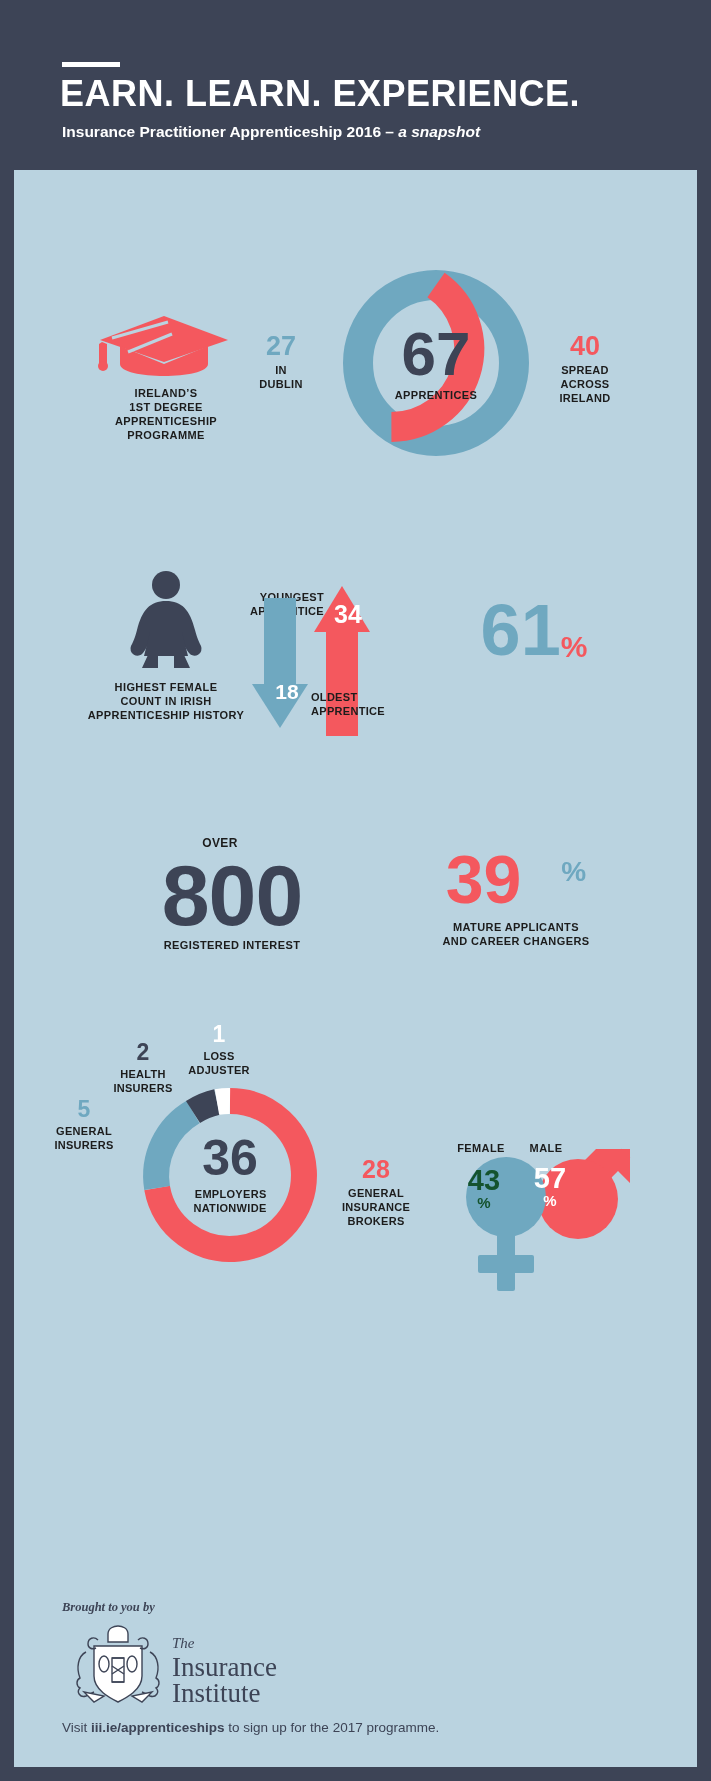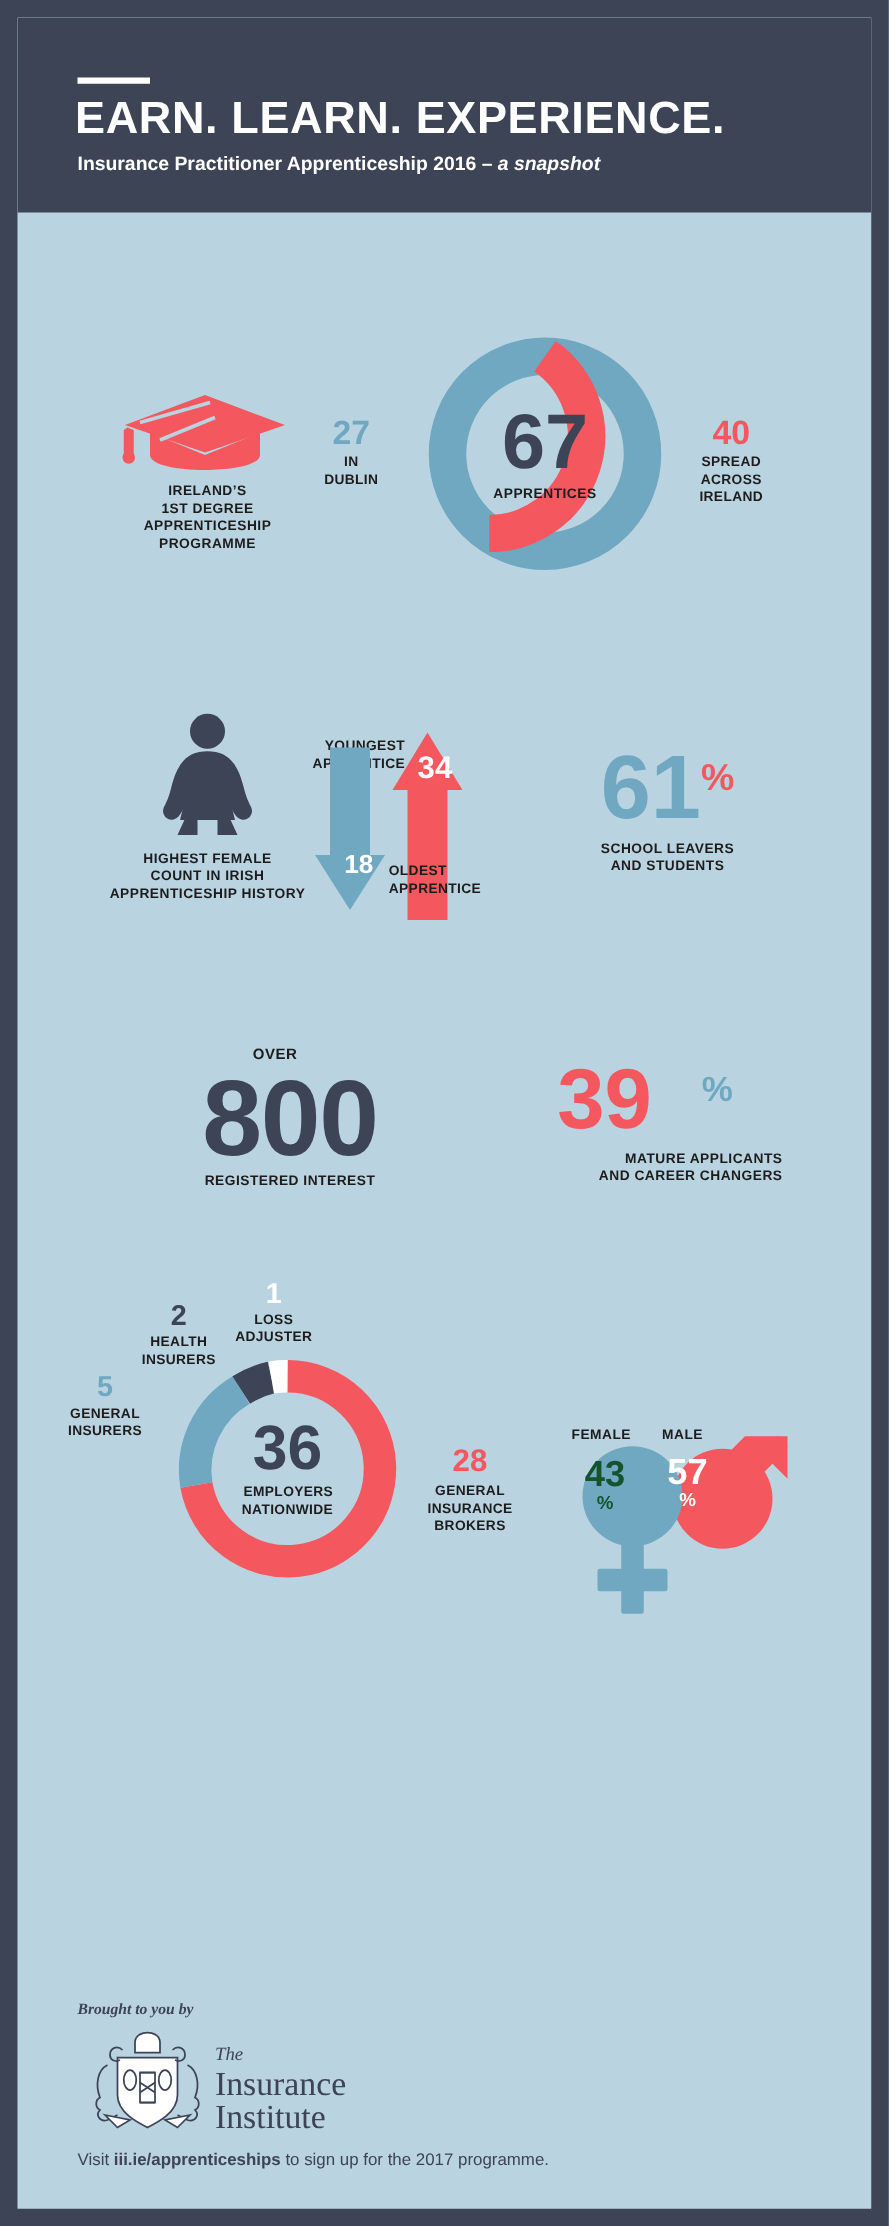--- a/index.html
+++ b/index.html
@@ -66,21 +66,21 @@
   }
   .arrlbl2{
     position:absolute;left:297px;top:676px;width:92px;text-align:left;
     font-size:11px;font-weight:bold;color:#1c1c1c;line-height:14px;letter-spacing:.3px;
   }
   .n34{position:absolute;left:311px;top:586px;width:46px;text-align:center;
        font-size:25px;font-weight:bold;color:#ffffff;}
   .n18{position:absolute;left:250px;top:666px;width:46px;text-align:center;
        font-size:21px;font-weight:bold;color:#ffffff;}
   .pct61{position:absolute;left:420px;top:586px;width:200px;}
-  .pct61 .row{display:flex;align-items:flex-start;justify-content:center;}
+  .pct61 .row{display:flex;align-items:flex-end;justify-content:center;}
   .pct61 .n{font-size:72px;font-weight:bold;color:#6fa8c0;line-height:.86;}
   .pct61 .s{font-size:30px;font-weight:bold;color:#f4585e;line-height:1;margin-top:8px;}
   .pct61 .cap{margin-top:10px;width:200px;}
   
   .over{position:absolute;left:106px;top:822px;width:200px;text-align:center;
         font-size:12px;font-weight:bold;color:#1c1c1c;letter-spacing:.4px;}
   .n800{position:absolute;left:98px;top:838px;width:240px;text-align:center;
         font-size:86px;font-weight:bold;color:#3d4456;line-height:1;letter-spacing:-1px;}
   .n800cap{position:absolute;left:98px;top:924px;width:240px;}
   .pct39{position:absolute;left:392px;top:836px;width:220px;}
@@ -203,34 +203,32 @@
   <div class="n34">34</div>
   <div class="n18">18</div>
   <div class="arrlbl2" style="white-space:pre-line;">OLDEST
 APPRENTICE</div>
 
   <div class="pct61">
     <div class="row">
       <span class="n">61</span>
       <span class="s">%</span>
     </div>
-    <div class="cap" style="white-space:pre-line;">SCHOOL LEAVERS
-AND STUDENTS</div>
   </div>
 
   <div class="over">OVER</div>
   <div class="n800 big">800</div>
   <div class="n800cap cap">REGISTERED INTEREST</div>
 
   <div class="pct39">
     <div class="row">
       <span class="n">39</span>
       <span class="s">%</span>
     </div>
-    <div class="cap" style="white-space:pre-line;text-align:right;">MATURE APPLICANTS
+    <div class="cap" style="white-space:pre-line;">MATURE APPLICANTS
 AND CAREER CHANGERS</div>
   </div>
 
   <svg class="donut2" viewBox="0 0 190 190">
 
     <g fill="none" stroke-width="26">
 
       <path d="M95 21 A74 74 0 1 1 22.1 108" stroke="#f4585e"></path>
 
       <path d="M22.1 108 A74 74 0 0 1 58 32" stroke="#6fa8c0"></path>

